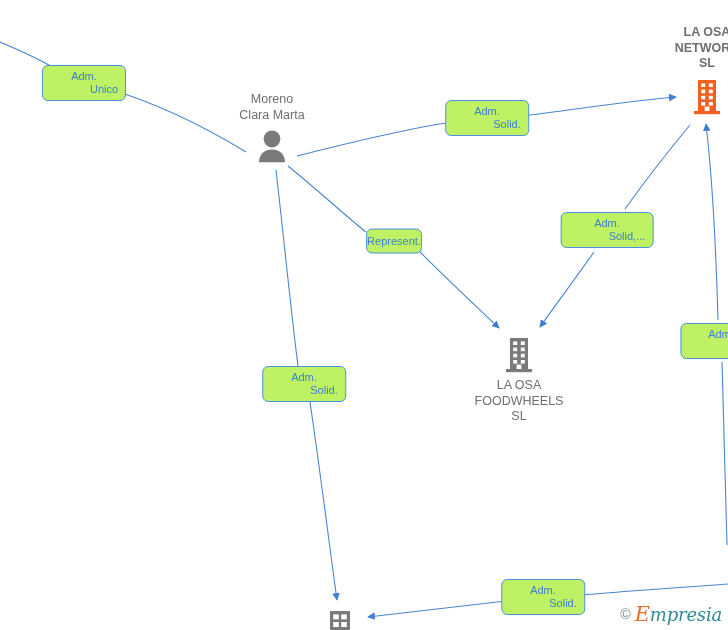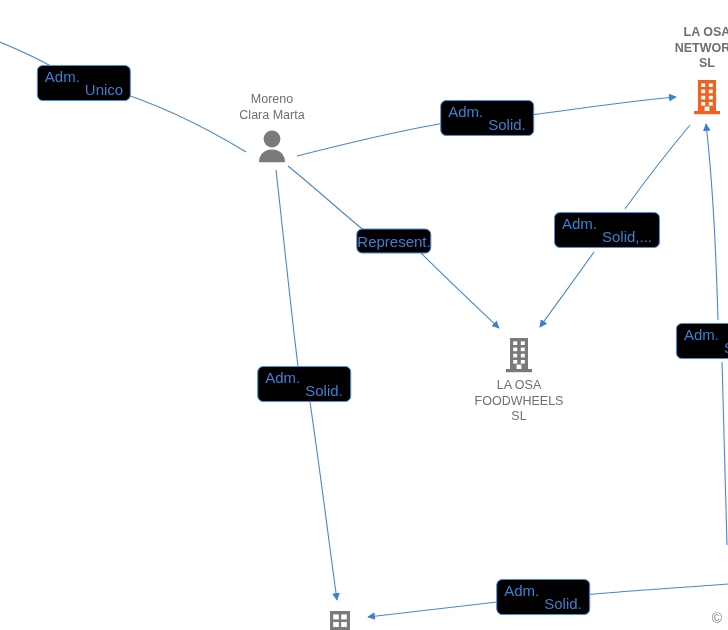--- a/index.html
+++ b/index.html
@@ -51,27 +51,27 @@
   }
   .node-label.above {
     
   }
 
   
   .chip {
     position: absolute;
     transform: translate(-50%, -50%);
     box-sizing: border-box;
-    background: #000000;
+    background: #bef264;
     border: 1px solid #4a90e2;
     border-radius: 6px;
     color: #3d7fd1;
-    font-size: 15px;
+    font-size: 11px;
     line-height: 13px;
-    text-align: left;
+    text-align: center;
     padding: 4px 7px 4px 7px;
     white-space: nowrap;
   }
   .chip .l2 {
     display: block;
     padding-left: 40px;
   }
   .chip.one-line {
     padding: 5px 0;
   }
@@ -236,15 +236,16 @@
     <span class="l2">Solid.</span>
   </div>
 
   <div class="chip" style="left:543px; top:597px;">
     <span>Adm.</span>
     <span class="l2">Solid.</span>
   </div>
 
   <div id="watermark">
     <span class="copy">©</span>
+    <span class="brand"><span class="cap">E</span><span>mpresia</span></span>
   </div>
 
 </div>
 
 </body></html>

